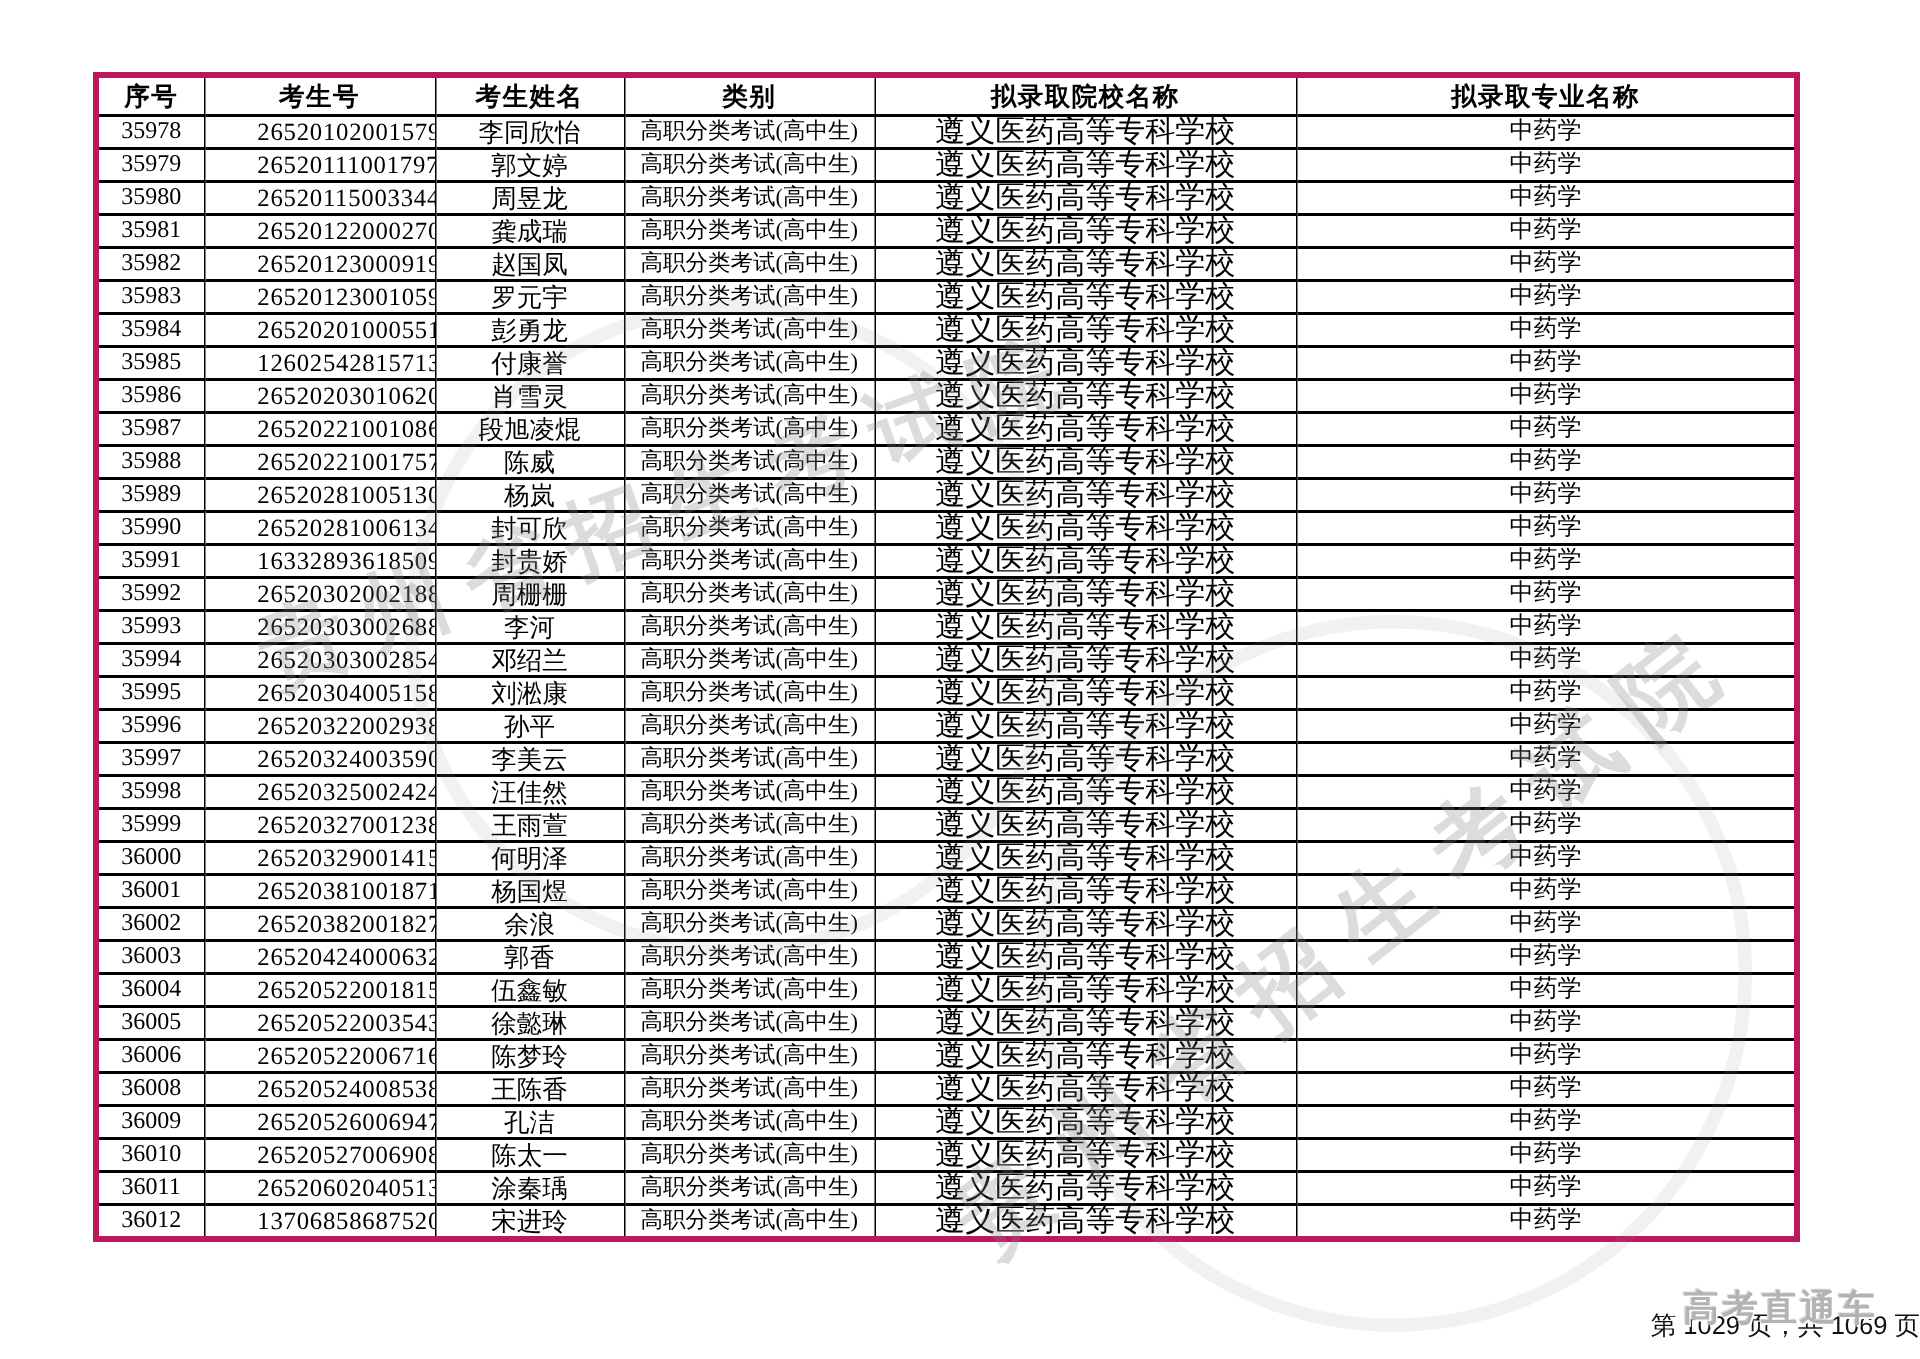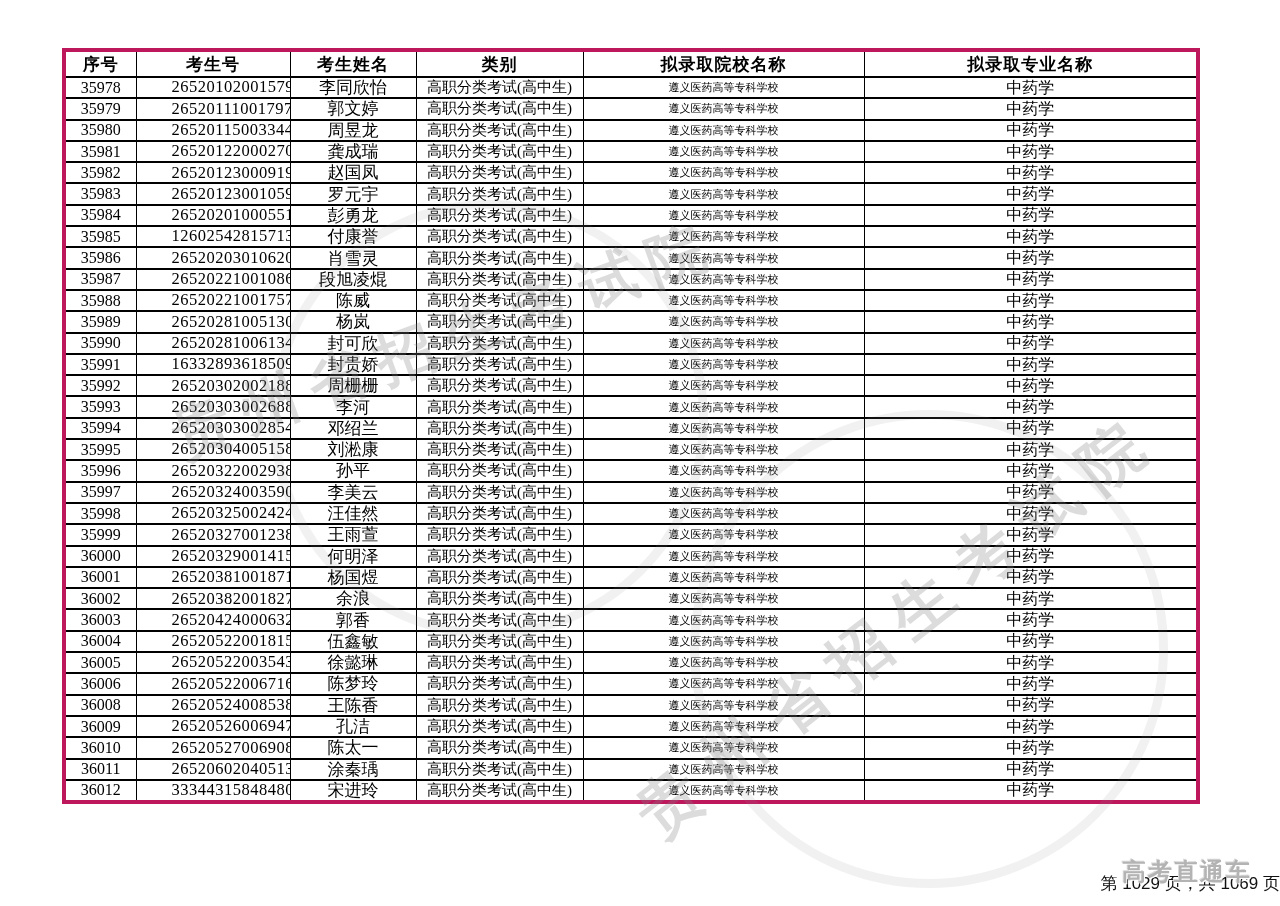--- a/index.html
+++ b/index.html
@@ -53,21 +53,21 @@
     letter-spacing: 1px;
   }
   table.roster td {
     height: 19.3px;
     font-size: 17px;
     line-height: 1;
   }
   table.roster td.c0 { font-size: 16px; }
   table.roster td.c1 { font-size: 16.5px; letter-spacing: 0.5px; padding-left: 35px; }
   table.roster td.c3 { font-size: 15px; }
-  table.roster td.c4 { font-size: 11px; }
+  table.roster td.c4 { font-size: 20px; }
   table.roster td.c5 { font-size: 16px; }
 
   
   .wm {
     position: absolute;
     white-space: nowrap;
     color: rgba(130, 130, 130, 0.28);
     pointer-events: none;
     z-index: 5;
     font-weight: bold;
@@ -412,21 +412,21 @@
           <tr>
             <td class="c0">36011</td>
             <td class="c1">26520602040513</td>
             <td class="c2">涂秦瑀</td>
             <td class="c3">高职分类考试(高中生)</td>
             <td class="c4">遵义医药高等专科学校</td>
             <td class="c5">中药学</td>
           </tr>
           <tr>
             <td class="c0">36012</td>
-            <td class="c1">33344315848480</td>
+            <td class="c1">13706858687520</td>
             <td class="c2">宋进玲</td>
             <td class="c3">高职分类考试(高中生)</td>
             <td class="c4">遵义医药高等专科学校</td>
             <td class="c5">中药学</td>
           </tr>
         </tbody>
     </table>
   </div>
 
   <div class="wm wm1">贵州省招生考试院</div>

